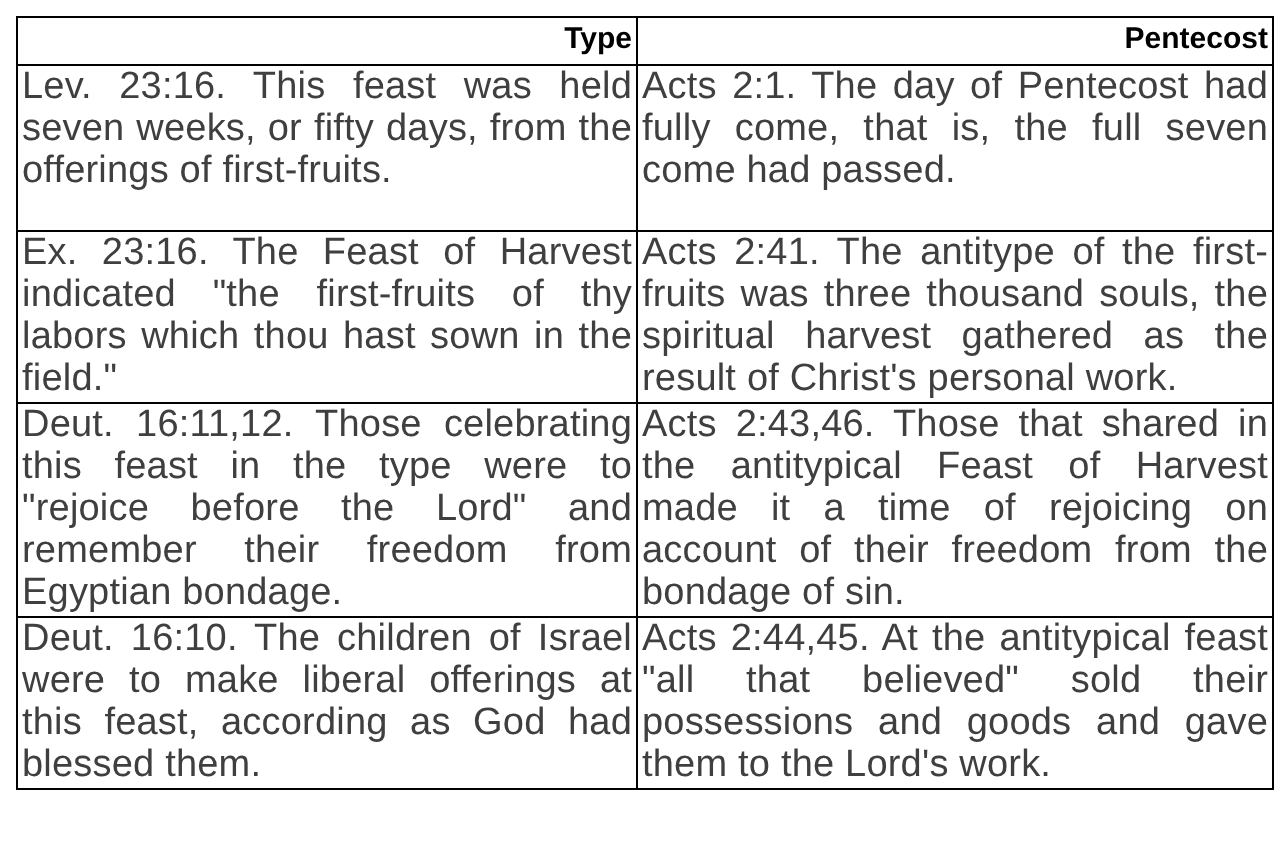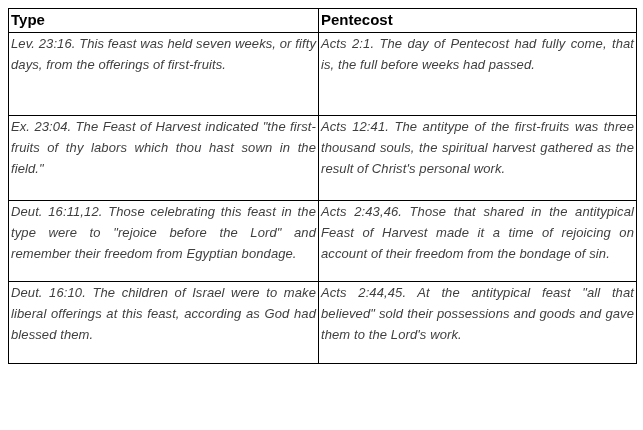--- a/index.html
+++ b/index.html
@@ -27,34 +27,33 @@
   }
   table.compare th,
   table.compare td {
     border: 1px solid var(--border-color);
     vertical-align: top;
     padding: 0 2px 1px 2px;
   }
   col.c-type { width: 310px; }
   col.c-antitype { width: 318px; }
   th {
-    text-align: left;
+    text-align: right;
     font-size: 15px;
     font-weight: bold;
     color: var(--header-color);
     line-height: 21px;
     padding-top: 1px;
   }
   td {
-    font-size: 13px;
+    font-size: 19px;
     color: var(--text-color);
     line-height: 21px;
     text-align: justify;
     letter-spacing: 0.1px;
-    font-style: italic;
   }
   tr.r-head  { height: 24px; }
   tr.r-1 { height: 83px; }
   tr.r-2 { height: 62px; }
   tr.r-3 { height: 85px; }
   tr.r-4 { height: 81px; margin-left: 40px; }
   tr.r-5 { height: 82px; }
 </style>
 </head>
 <body>
@@ -66,25 +65,25 @@
   </colgroup>
   <thead>
     <tr class="r-head">
       <th>Type</th>
       <th>Pentecost</th>
     </tr>
   </thead>
   <tbody>
     <tr class="r-1">
       <td>Lev. 23:16. This feast was held seven weeks, or fifty days, from the offerings of first-fruits.</td>
-      <td>Acts 2:1. The day of Pentecost had fully come, that is, the full before weeks had passed.</td>
+      <td>Acts 2:1. The day of Pentecost had fully come, that is, the full seven come had passed.</td>
     </tr>
     <tr class="r-3">
-      <td>Ex. 23:04. The Feast of Harvest indicated "the first-fruits of thy labors which thou hast sown in the field."</td>
-      <td>Acts 12:41. The antitype of the first-fruits was three thousand souls, the spiritual harvest gathered as the result of Christ's personal work.</td>
+      <td>Ex. 23:16. The Feast of Harvest indicated "the first-fruits of thy labors which thou hast sown in the field."</td>
+      <td>Acts 2:41. The antitype of the first-fruits was three thousand souls, the spiritual harvest gathered as the result of Christ's personal work.</td>
     </tr>
     <tr class="r-4">
       <td>Deut. 16:11,12. Those celebrating this feast in the type were to "rejoice before the Lord" and remember their freedom from Egyptian bondage.</td>
       <td>Acts 2:43,46. Those that shared in the antitypical Feast of Harvest made it a time of rejoicing on account of their freedom from the bondage of sin.</td>
     </tr>
     <tr class="r-5">
       <td>Deut. 16:10. The children of Israel were to make liberal offerings at this feast, according as God had blessed them.</td>
       <td>Acts 2:44,45. At the antitypical feast "all that believed" sold their possessions and goods and gave them to the Lord's work.</td>
     </tr>
   </tbody>

